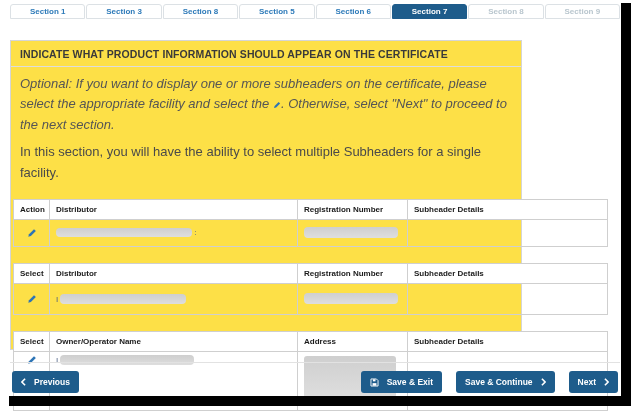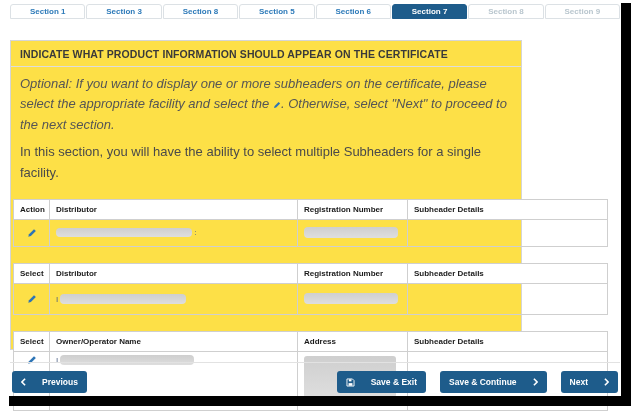--- a/index.html
+++ b/index.html
@@ -58,21 +58,21 @@
   .redact.dist{width:126px;height:10px;}
   .redact.owner{width:134px;height:10px;}
   .redact.addr{width:92px;height:42px;border-radius:3px;display:block;margin-top:1px;}
   .frag{font-size:8px;color:#4a5f82;vertical-align:middle;}
 
   
   .hr-line{position:absolute;left:10px;top:362px;width:610px;height:1px;background:#E2E2E2;}
   .footer-left{position:absolute;left:12px;top:371px;}
   .footer-right{position:absolute;right:17px;top:371px;display:flex;gap:14px;}
   .btn{
-    display:flex;align-items:center;gap:16px;background:#1E5C8B;color:#fff;
+    display:flex;align-items:center;gap:8px;background:#1E5C8B;color:#fff;
     font-size:8.5px;font-weight:bold;border:none;border-radius:3px;height:22px;
     padding:0 9px;cursor:pointer;font-family:inherit;white-space:nowrap;
   }
   .btn svg{display:block;}
 </style>
 </head>
 <body>
 
 <div class="tabbar">
   <div class="tab">Section 1</div>

